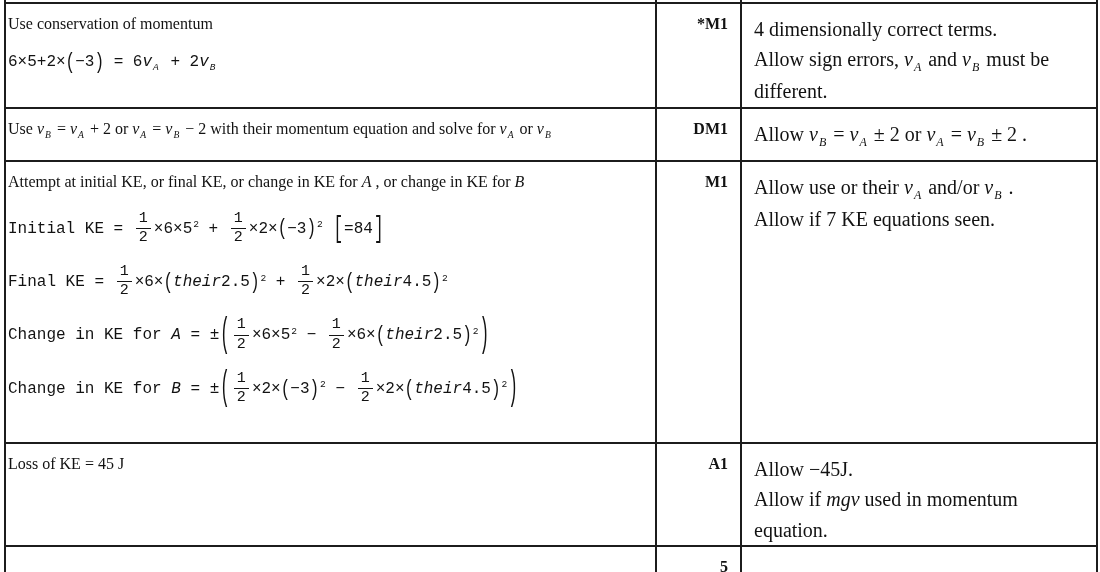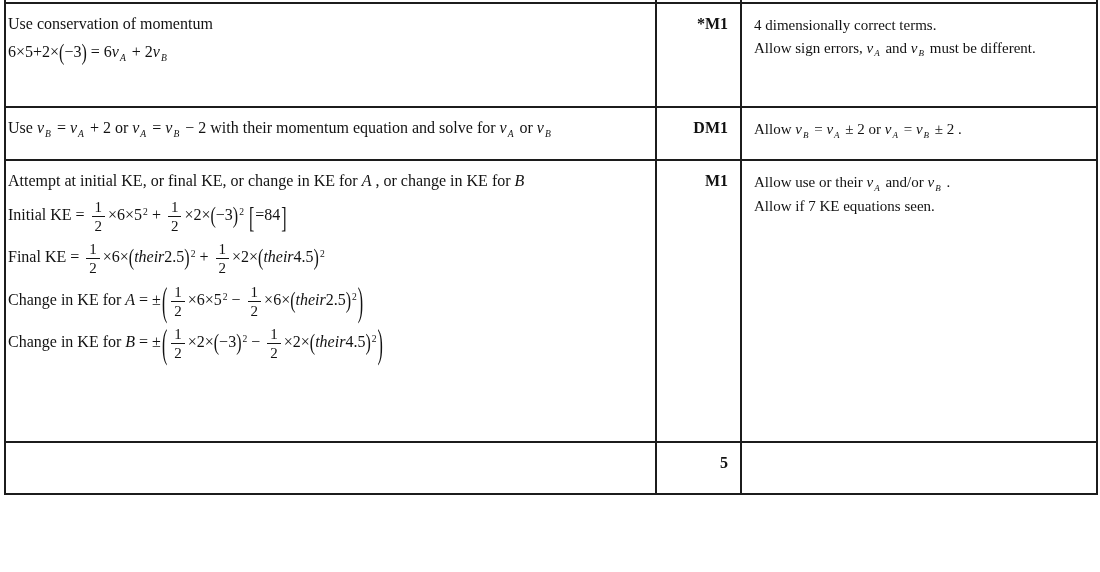--- a/index.html
+++ b/index.html
@@ -25,24 +25,24 @@
   tr.sliver td { border-top: 0; height: 2px; }
   tr.r1 td { height: 91px; }
   tr.r2 td { height: 40px; }
   tr.r3 td { height: 45px; }
   tr.r4 td { height: 269px; }
   tr.r5 td { height: 53px; }
   tr.r6 td { height: 39px; }
 
   td.work  { padding: 10px 8px 0 2px;  font-size: 16px; }
   td.mark  { padding: 11px 12px 0 0;    font-size: 16px; font-weight: bold; text-align: right; }
-  td.notes { padding: 10px 10px 0 12px; font-size: 15px; line-height: 1.52; }
+  td.notes { padding: 10px 10px 0 12px; font-size: 20px; line-height: 1.52; }
 
   .wline { line-height: 1.3; }
-  .mline { margin-top: 7px; line-height: 1.2; }
+  .mline { margin-top: 18px; line-height: 1.2; font-family: Liberation Mono, monospace; }
   .nline { margin: 0; }
 
   
   i, .it { font-style: italic; }
   sub {
     font-size: 0.6em; font-style: italic;
     vertical-align: -0.4em;
     margin: 0 2px 0 1px;
   }
   sup {
@@ -126,20 +126,30 @@
         <div class="mline">Change in KE for <i>A</i> = ±<span class="gd">(</span><span class="frac"><span class="num">1</span><span class="den">2</span></span>×6×5<sup>2</sup> − <span class="frac"><span class="num">1</span><span class="den">2</span></span>×6×<span class="md">(</span><i>their</i>2.5<span class="md">)</span><sup>2</sup><span class="gd">)</span></div>
         <div class="mline">Change in KE for <i>B</i> = ±<span class="gd">(</span><span class="frac"><span class="num">1</span><span class="den">2</span></span>×2×<span class="md">(</span>−3<span class="md">)</span><sup>2</sup> − <span class="frac"><span class="num">1</span><span class="den">2</span></span>×2×<span class="md">(</span><i>their</i>4.5<span class="md">)</span><sup>2</sup><span class="gd">)</span></div>
       </td>
       <td class="mark">M1</td>
       <td class="notes">
         <div class="nline">Allow use or their <i>v</i><sub>A</sub> and/or <i>v</i><sub>B</sub> .</div>
         <div class="nline">Allow if 7 KE equations seen.</div>
       </td>
     </tr>
 
+    <tr class="r5">
+      <td class="work">
+        <div class="wline">Loss of KE = 45 J</div>
+      </td>
+      <td class="mark">A1</td>
+      <td class="notes">
+        <div class="nline">Allow −45J.</div>
+        <div class="nline">Allow if <i>mgv</i> used in momentum equation.</div>
+      </td>
+    </tr>
 
     <tr class="r6">
       <td class="work"></td>
       <td class="mark">5</td>
       <td class="notes"></td>
     </tr>
 
   </tbody>
 </table>
 

